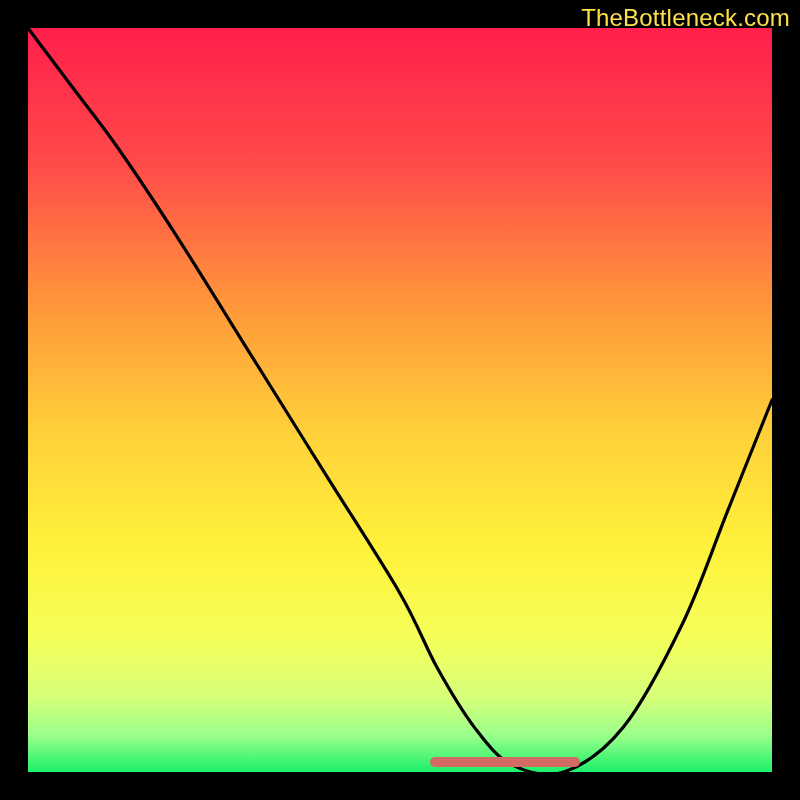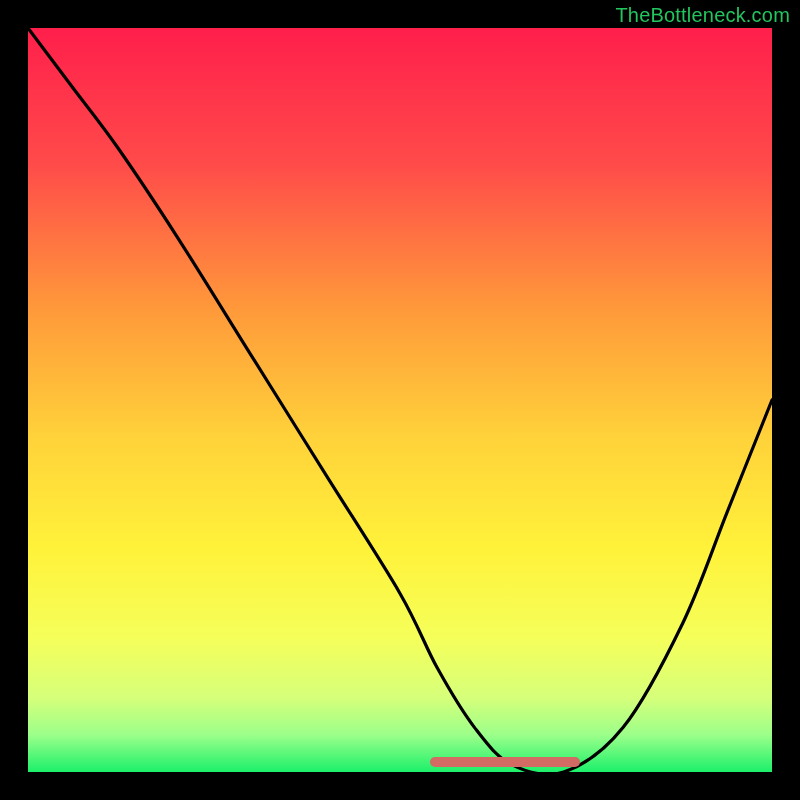--- a/index.html
+++ b/index.html
@@ -14,22 +14,22 @@
   .frame {
     position: relative;
     width: 800px;
     height: 800px;
     background: #000;
   }
   .watermark {
     position: absolute;
     top: 4px;
     right: 10px;
-    color: #22c55e;
-    font-size: 20px;
+    color: #fde047;
+    font-size: 24px;
     font-weight: 500;
     letter-spacing: 0.2px;
     z-index: 50;
   }
   .plot-area {
     position: absolute;
     left: 28px;
     top: 28px;
     width: 744px;
     height: 744px;

